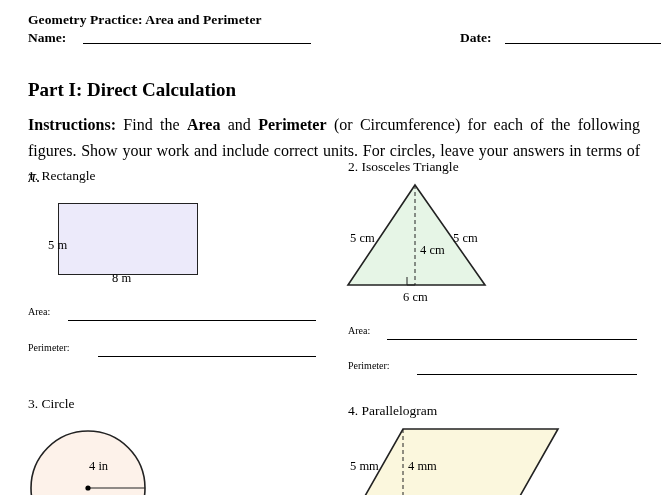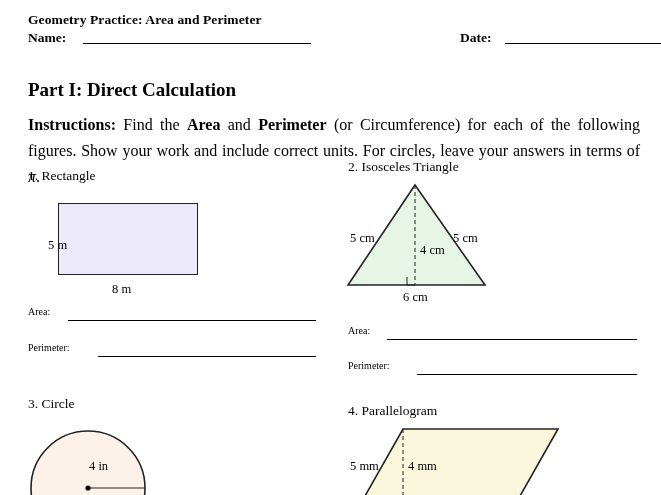--- a/index.html
+++ b/index.html
@@ -126,21 +126,21 @@
 
   <div class="part-title">Part I: Direct Calculation</div>
 
   <div class="instructions">
     <b>Instructions:</b><span> Find the </span><b>Area</b><span> and </span><b>Perimeter</b><span> (or Circumference) for each of the following figures. Show your work and include correct units. For circles, leave your answers in terms of </span><i>π</i><span>.</span>
   </div>
 
   <div class="prob-title" style="left:28px; top:168px;">1. Rectangle</div>
   <div class="shape-rect" style="left:58px; top:203px; width:138px; height:70px;"></div>
   <div class="dim" style="left:25px; top:238px;margin-left:23px;">5 m</div>
-  <div class="dim" style="left:112px; top:282px;">8 m</div>
+  <div class="dim" style="left:112px; top:271px;">8 m</div>
   <div class="ans-label" style="left:28px; top:306px;">Area:</div>
   <div class="ans-rule" style="left:68px; top:320px; width:248px;"></div>
   <div class="ans-label" style="left:28px; top:342px;">Perimeter:</div>
   <div class="ans-rule" style="left:98px; top:356px; width:218px;"></div>
 
   <div class="prob-title" style="left:348px; top:159px;">2. Isosceles Triangle</div>
   <div class="fig" style="left:340px; top:180px;">
     <svg width="170" height="110" viewBox="0 0 170 110">
       <polygon points="75,5 145,105 8,105" fill="#e6f5e6" stroke="#222222" stroke-width="1.6"></polygon>
       <line x1="75" y1="5" x2="75" y2="105" stroke="#222222" stroke-width="1" stroke-dasharray="4,3"></line>

